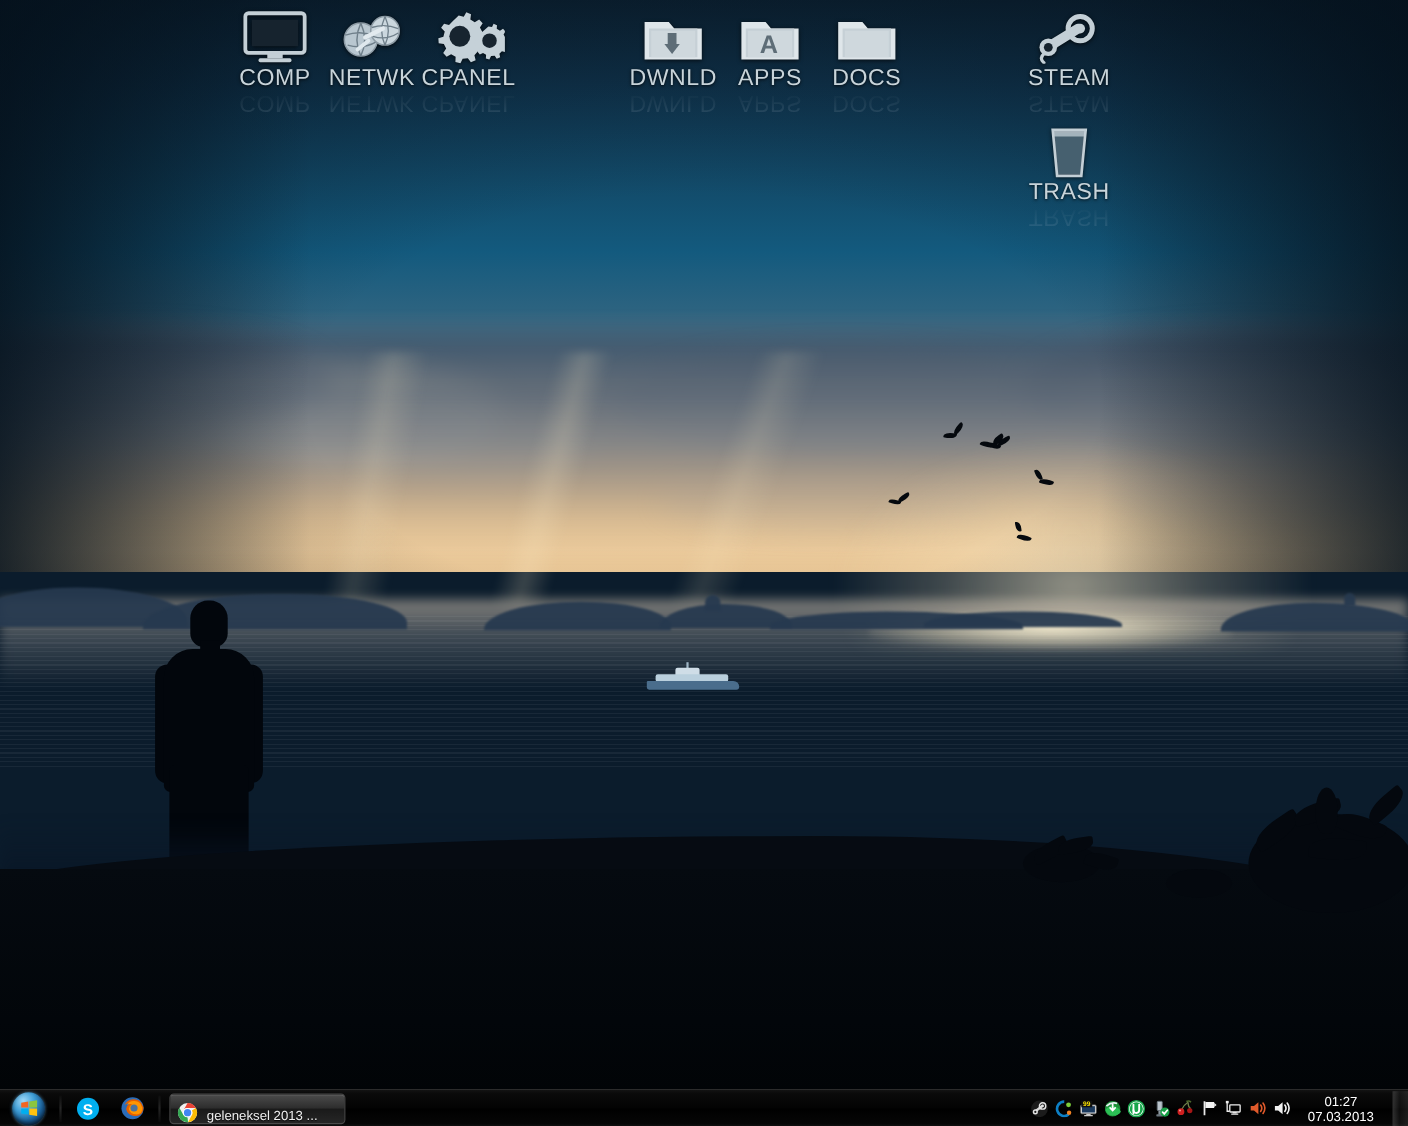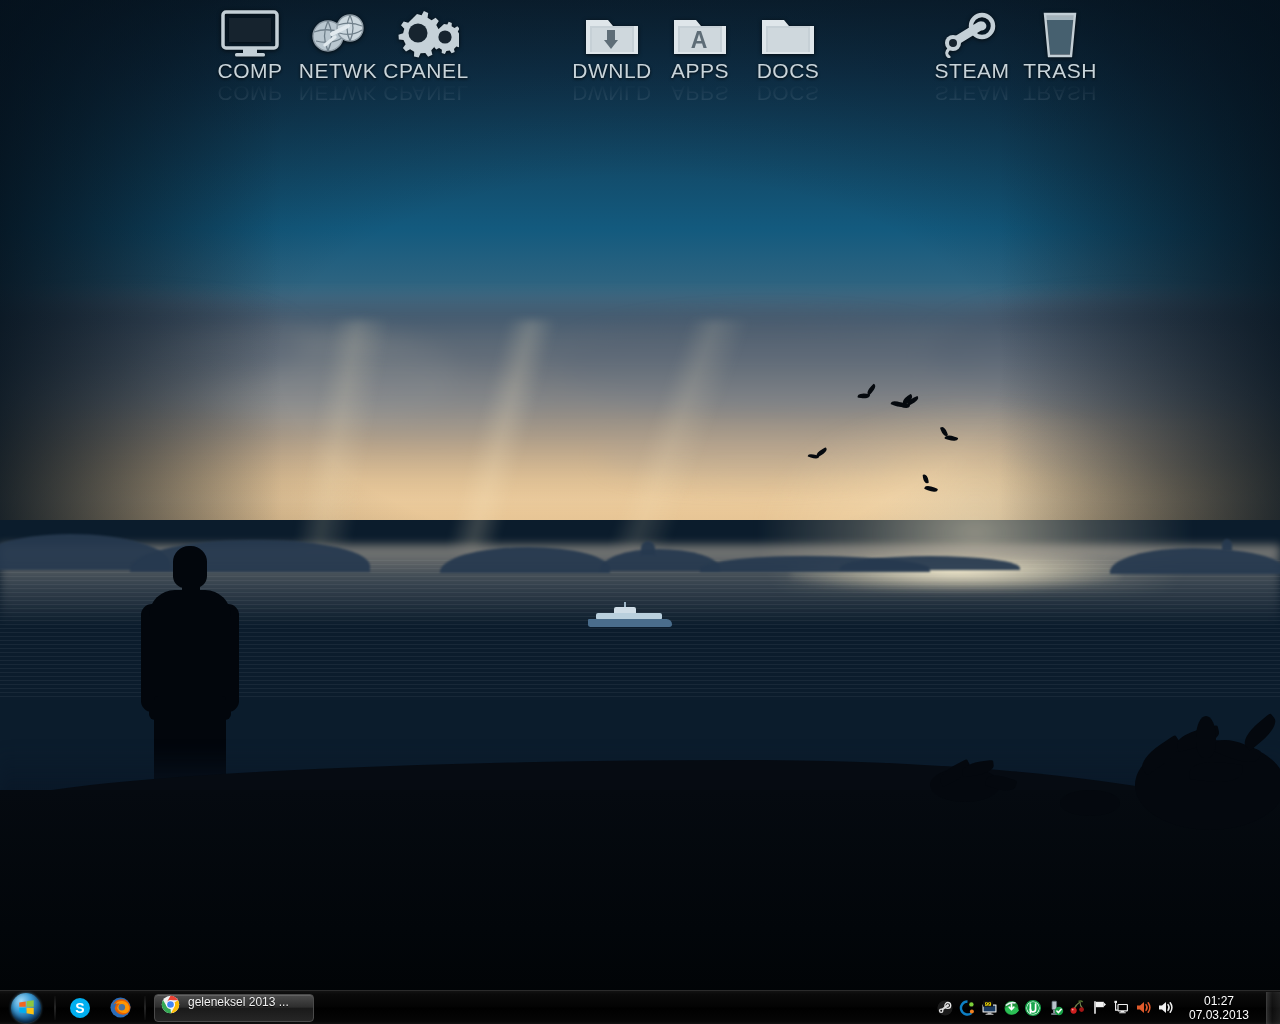--- a/index.html
+++ b/index.html
@@ -262,21 +262,21 @@
     width: 40px; height: 32px;
     display: flex; align-items: center; justify-content: center;
     cursor: pointer;
   }
   .ql-sep { width: 2px; height: 24px; background: linear-gradient(to bottom, rgba(255,255,255,0.02), rgba(255,255,255,0.14), rgba(255,255,255,0.02)); margin: 0 4px; }
 
   .task-btn {
     height: 28px;
     margin-left: 4px;
     padding: 0 12px 0 6px;
-    display: flex; align-items: flex-start; gap: 8px;
+    display: flex; align-items: flex-end; gap: 8px;
     border: 1px solid #4a4a4a;
     border-radius: 4px;
     background: linear-gradient(to bottom, #4c4c4c 0%, #2e2e2e 46%, #1a1a1a 52%, #262626 100%);
     box-shadow: inset 0 1px 0 rgba(255,255,255,0.13);
     cursor: pointer;
     min-width: 160px;
     max-width: 180px;
   }
   .task-btn-label {
     font-size: 12px; color: #f0f0f0;
@@ -496,21 +496,21 @@
             <path d="M4 10 h22 l5 6 h25 v28 H4 z" fill="#dfe6ea"></path>
             <path d="M8 16 h44 v26 H8 z" fill="#c6d0d6"></path>
             <path d="M10 18 h40 v24 H10 z" fill="#cfd8dd"></path>
           </svg>
         </div>
         <div class="dock-label">DOCS</div>
         <div class="dock-refl">DOCS</div>
       </div>
     </div>
 
-    <div class="dock-group" style="margin-left:96px;">
+    <div class="dock-group" style="margin-left:96px;flex-direction:column;">
 
       <div class="dock-item">
         <div class="dock-glyph">
           <svg class="ico-svg" width="64" height="46" viewBox="0 0 64 46">
             <path d="M14 30 L40 14" stroke="#c3cfd6" stroke-width="9" stroke-linecap="round"></path>
             <circle cx="42" cy="14" r="11" fill="none" stroke="#c3cfd6" stroke-width="4.5"></circle>
             <circle cx="42" cy="14" r="4.4" fill="#c3cfd6"></circle>
             <circle cx="13" cy="31" r="8" fill="#c3cfd6"></circle>
             <circle cx="13" cy="31" r="4" fill="#16232e"></circle>
             <path d="M10 36 q-6 5 -1 9" stroke="#c3cfd6" stroke-width="3" fill="none" stroke-linecap="round"></path>

